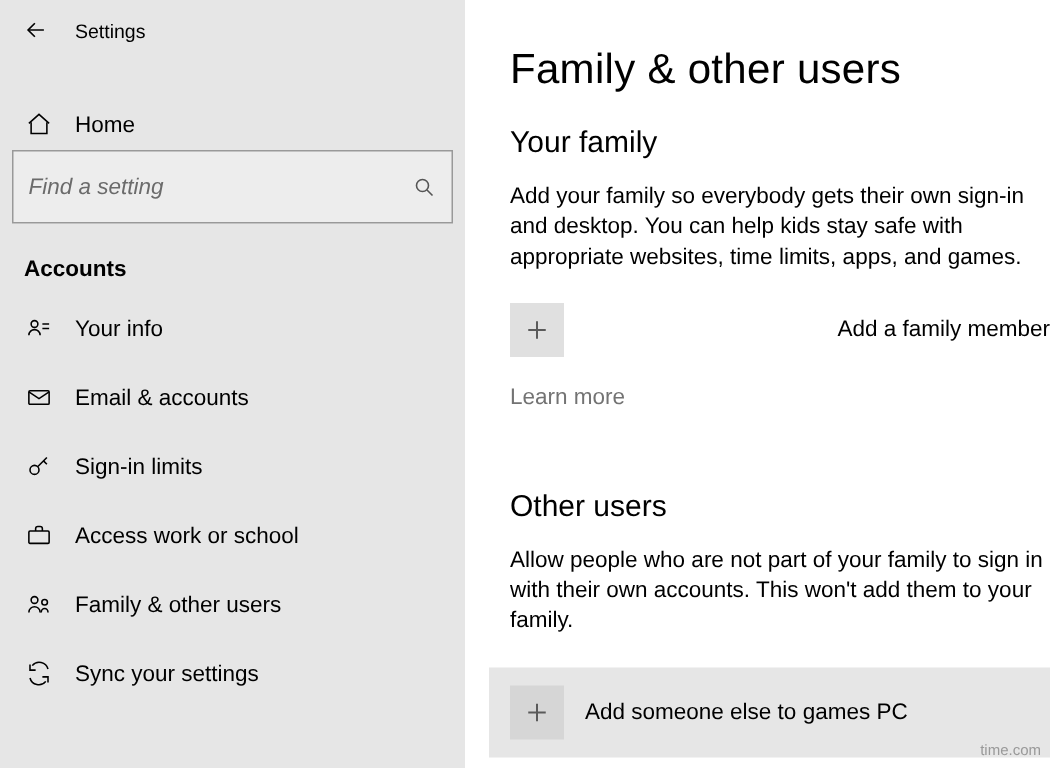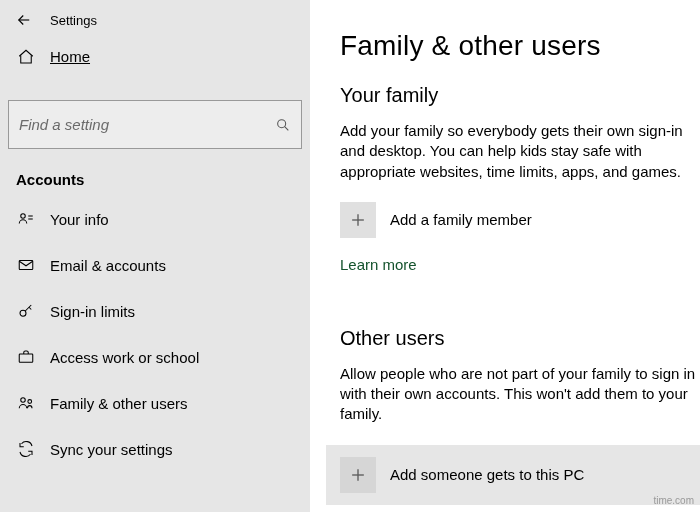--- a/index.html
+++ b/index.html
@@ -4,43 +4,43 @@
 <style>
   * { box-sizing: border-box; margin: 0; padding: 0; font-family: "Segoe UI", -apple-system, sans-serif; }
   html, body { width: 700px; height: 512px; overflow: hidden; background: #fff; }
   .app { display: flex; width: 100%; height: 100%; }
 
   
   .sidebar { width: 310px; height: 100%; background: #e6e6e6; display: flex; flex-direction: column; }
   .titlebar { display: flex; align-items: center; height: 40px; padding: 0 8px; }
   .back-btn { width: 32px; height: 32px; display: flex; align-items: center; justify-content: center; cursor: pointer; }
   .title { font-size: 13px; margin-left: 10px; color: #000; }
-  .home-row { display: flex; align-items: flex-start; height: 44px; padding: 0 16px; margin-top: 8px; cursor: pointer; text-decoration: underline; }
+  .home-row { display: flex; align-items: flex-end; height: 44px; padding: 0 16px; margin-top: 8px; cursor: pointer; }
   .home-row .icon, .nav-item .icon { width: 20px; display: flex; align-items: center; justify-content: center; color: #000; }
   .home-row .label { margin-left: 14px; font-size: 15px; color: #000; }
   .search-wrap { padding: 8px; }
   .search { position: relative; width: 100%; height: 49px; border: 1px solid #999; background: #ededed; }
   .search input { width: 100%; height: 100%; border: none; background: transparent; padding: 0 36px 0 10px; font-size: 15px; color: #555; outline: none; font-style: italic; }
   .search input::placeholder { color: #6b6b6b; font-style: italic; }
   .search .search-icon { position: absolute; right: 10px; top: 50%; transform: translateY(-50%); color: #555; }
   .section-label { font-size: 15px; font-weight: 600; padding: 14px 16px 8px; color: #000; }
   .nav-list { display: flex; flex-direction: column; }
   .nav-item { display: flex; align-items: center; height: 46px; padding: 0 16px; cursor: pointer; }
   .nav-item .label { margin-left: 14px; font-size: 15px; color: #000; }
 
   
   .content { flex: 1; background: #fff; padding: 30px 0 0 30px; overflow: hidden; position: relative; }
   .page-title { font-size: 28px; font-weight: 300; margin-bottom: 22px; color: #000; letter-spacing: 0.2px; }
   .section-heading { font-size: 20px; font-weight: 400; margin-bottom: 14px; color: #000; }
   .body-text { font-size: 15px; line-height: 1.35; color: #000; margin-bottom: 20px; }
-  .action-row { display: flex; align-items: center; margin-bottom: 18px; cursor: pointer; }
+  .action-row { display: flex; align-items: center; margin-bottom: 18px; cursor: pointer; justify-content: space-between; }
   .plus-box { width: 36px; height: 36px; background: #e0e0e0; display: flex; align-items: center; justify-content: center; margin-right: 14px; }
   .plus-box svg { stroke: #5a5a5a; }
   .action-label { font-size: 15px; color: #000; }
-  .link { color: #14532d; font-size: 15px; cursor: pointer; margin-bottom: 30px; display: inline-block; }
+  .link { color: #737373; font-size: 15px; cursor: pointer; margin-bottom: 30px; display: inline-block; }
   .other-section { margin-top: 24px; }
   .highlight-row { margin-top: 12px; padding: 12px 0 12px 14px; background: #e6e6e6; display: flex; align-items: center; cursor: pointer; margin-left: -14px; }
   .highlight-row .plus-box { background: #d6d6d6; width: 36px; height: 36px; }
   .watermark { position: absolute; right: 6px; bottom: 6px; font-size: 10px; color: #999; }
 
   svg { display: block; }
 </style>
 </head>
 <body>
 
@@ -176,20 +176,20 @@
       <h2 class="section-heading">Other users</h2>
       <p class="body-text">Allow people who are not part of your family to sign in with their own accounts. This won't add them to your family.</p>
 
       <div class="highlight-row">
         <div class="plus-box">
           <svg width="20" height="20" viewBox="0 0 24 24" fill="none" stroke="#5a5a5a" stroke-width="1.6">
               <line x1="12" y1="5" x2="12" y2="19"></line>
               <line x1="5" y1="12" x2="19" y2="12"></line>
             </svg>
         </div>
-        <span class="action-label">Add someone gets to this PC</span>
+        <span class="action-label">Add someone else to games PC</span>
       </div>
     </div>
 
     <div class="watermark">time.com</div>
   </div>
 
 </div>
 
 </body></html>

